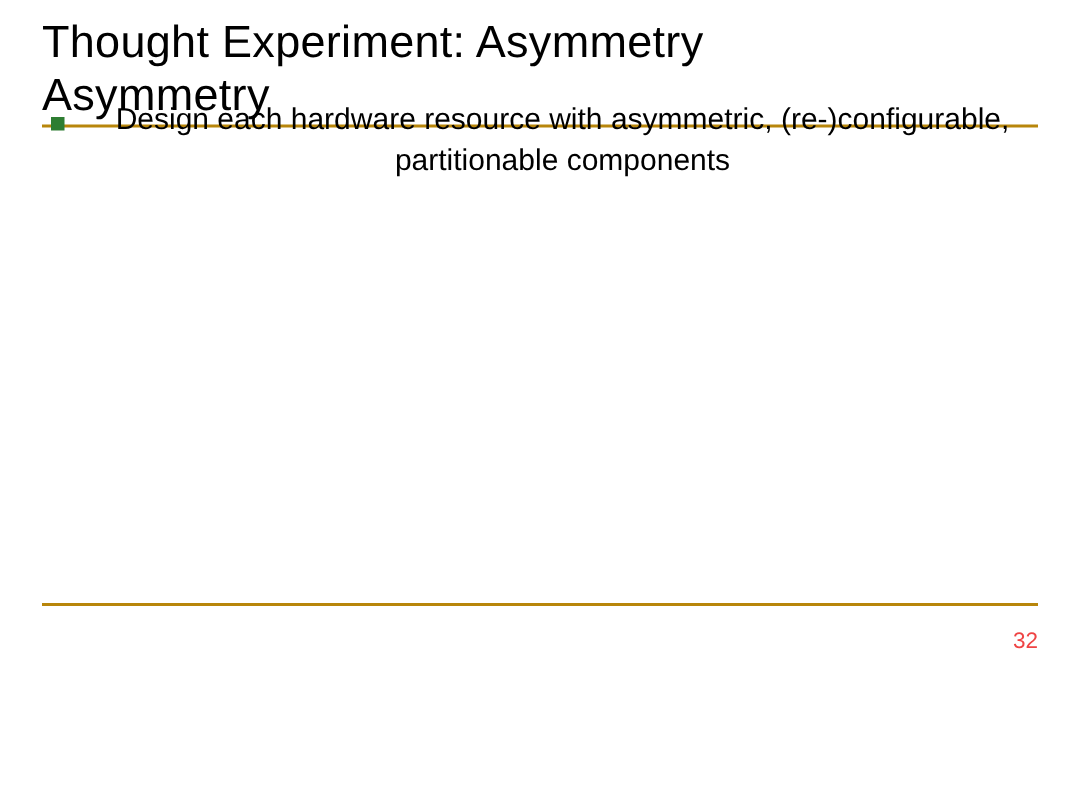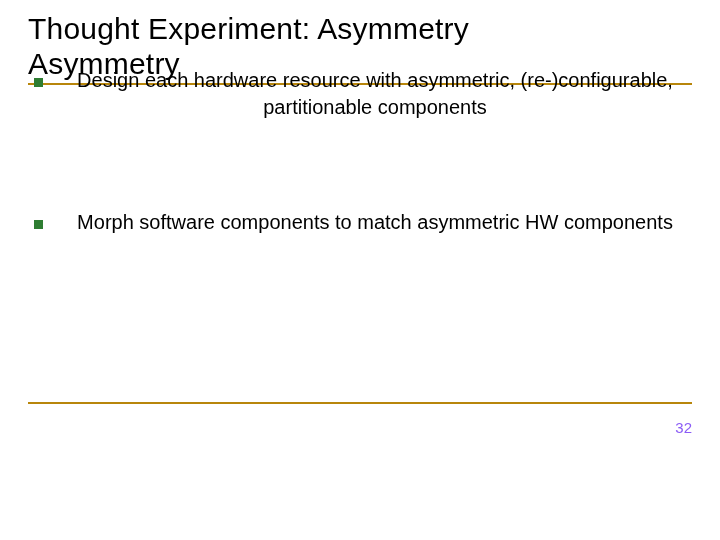--- a/index.html
+++ b/index.html
@@ -65,43 +65,40 @@
     right: 28px;
     bottom: 32px;
     border: none;
     border-top: 2px solid #b8860b;
   }
   .page-num {
     position: absolute;
     right: 28px;
     bottom: 8px;
     font-size: 15px;
-    color: #8b5cf6;
+    color: #ef4444;
   }
 </style>
 </head>
 <body>
 
 <div class="slide">
 
   <h1 class="title">
     <span>Thought Experiment: Asymmetry</span><br>
     <span>Asymmetry</span>
   </h1>
 
   <hr class="title-rule">
 
   <div class="body">
     <ul class="bullets">
       <li>
         <span>Design each hardware resource with asymmetric, (re-)configurable, partitionable components</span>
       </li>
-      <li>
-        <span>Morph software components to match asymmetric HW components</span>
-      </li>
     </ul>
   </div>
 
   <hr class="footer-rule">
 
   <div class="page-num">32</div>
 
 </div>
 
 </body></html>

